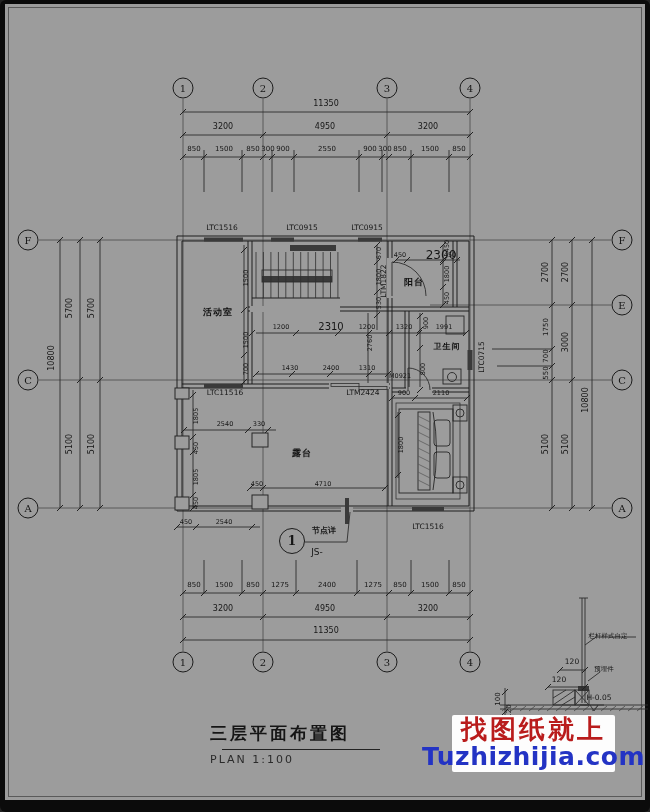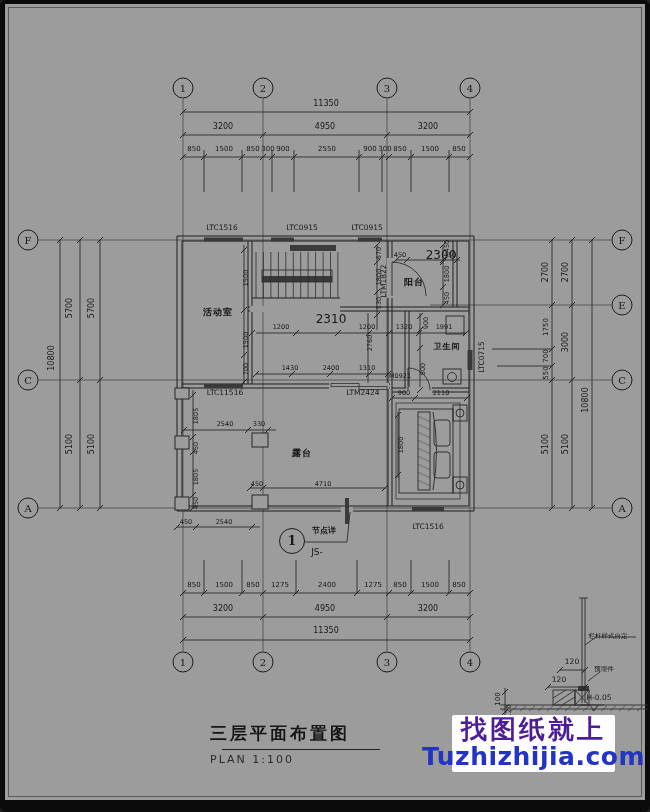--- a/index.html
+++ b/index.html
@@ -10,21 +10,21 @@
   #annotations{position:absolute;left:0;top:0;width:650px;height:812px;pointer-events:none;}
   .ann{position:absolute;color:#161616;white-space:nowrap;line-height:1;transform:translate(-50%,-50%);}
   .bubble{width:19px;height:19px;border:1px solid #1c1c1c;border-radius:50%;display:flex;align-items:center;justify-content:center;font-family:"DejaVu Serif",serif;background:transparent;}
   .big{width:24px;height:24px;font-weight:bold;}
   .room{font-weight:bold;letter-spacing:1px;color:#111;}
   #titleblock{position:absolute;left:210px;top:722px;width:182px;color:#151515;}
   #titleblock .main{font-size:17px;font-weight:bold;letter-spacing:3px;}
   #titleblock .rule{border-top:1.5px solid #222;margin:4px 12px 3px 12px;}
   #titleblock .sub{font-size:11px;letter-spacing:2px;color:#2a2a2a;}
   #watermark{position:absolute;left:452px;top:715px;width:163px;height:57px;background:#fdfdfd;display:flex;flex-direction:column;align-items:center;justify-content:center;border-radius:2px;}
-  #watermark .wm1{font-size:26px;font-weight:bold;color:#4c1d95;letter-spacing:3px;line-height:1.05;}
+  #watermark .wm1{font-size:26px;font-weight:bold;color:#b91c1c;letter-spacing:3px;line-height:1.05;}
   #watermark .wm2{font-size:25px;font-weight:bold;letter-spacing:0.5px;line-height:1.1;}
 </style>
 </head>
 <body>
 
 <div id="frame">
   <div id="canvas"></div>
 
   <svg id="linework" width="650" height="812">
 
@@ -160,21 +160,21 @@
       <span class="ann" style="left: 546px; top: 272px; font-size: 8px; transform: translate(-50%, -50%) rotate(-90deg);">2700</span>
       <span class="ann" style="left: 566px; top: 272px; font-size: 8px; transform: translate(-50%, -50%) rotate(-90deg);">2700</span>
       <span class="ann" style="left: 546px; top: 327px; font-size: 7px; transform: translate(-50%, -50%) rotate(-90deg);">1750</span>
       <span class="ann" style="left: 546px; top: 356px; font-size: 7px; transform: translate(-50%, -50%) rotate(-90deg);">700</span>
       <span class="ann" style="left: 546px; top: 373px; font-size: 7px; transform: translate(-50%, -50%) rotate(-90deg);">550</span>
       <span class="ann" style="left: 566px; top: 342px; font-size: 8px; transform: translate(-50%, -50%) rotate(-90deg);">3000</span>
       <span class="ann" style="left: 546px; top: 444px; font-size: 8px; transform: translate(-50%, -50%) rotate(-90deg);">5100</span>
       <span class="ann" style="left: 566px; top: 444px; font-size: 8px; transform: translate(-50%, -50%) rotate(-90deg);">5100</span>
       <span class="ann" style="left: 586px; top: 400px; font-size: 8px; transform: translate(-50%, -50%) rotate(-90deg);">10800</span>
       <span class="ann" style="left: 281px; top: 327px; font-size: 6.5px; transform: translate(-50%, -50%);">1200</span>
-      <span class="ann" style="left: 331px; top: 319px; font-size: 12px; transform: translate(-50%, -50%);">2310</span>
+      <span class="ann" style="left: 331px; top: 327px; font-size: 10px; transform: translate(-50%, -50%);">2310</span>
       <span class="ann" style="left: 367px; top: 327px; font-size: 6.5px; transform: translate(-50%, -50%);">1200</span>
       <span class="ann" style="left: 404px; top: 327px; font-size: 6.5px; transform: translate(-50%, -50%);">1320</span>
       <span class="ann" style="left: 444px; top: 327px; font-size: 6.5px; transform: translate(-50%, -50%);">1991</span>
       <span class="ann" style="left: 290px; top: 368px; font-size: 6.5px; transform: translate(-50%, -50%);">1430</span>
       <span class="ann" style="left: 331px; top: 368px; font-size: 6.5px; transform: translate(-50%, -50%);">2400</span>
       <span class="ann" style="left: 367px; top: 368px; font-size: 6.5px; transform: translate(-50%, -50%);">1310</span>
       <span class="ann" style="left: 404px; top: 393px; font-size: 6.5px; transform: translate(-50%, -50%);">900</span>
       <span class="ann" style="left: 441px; top: 393px; font-size: 6.5px; transform: translate(-50%, -50%);">2110</span>
       <span class="ann" style="left: 400px; top: 255px; font-size: 6.5px; transform: translate(-50%, -50%);">450</span>
       <span class="ann" style="left: 425px; top: 255px; font-size: 12px; transform: translate(-50%, -50%); margin-left: 16px;">2300</span>

